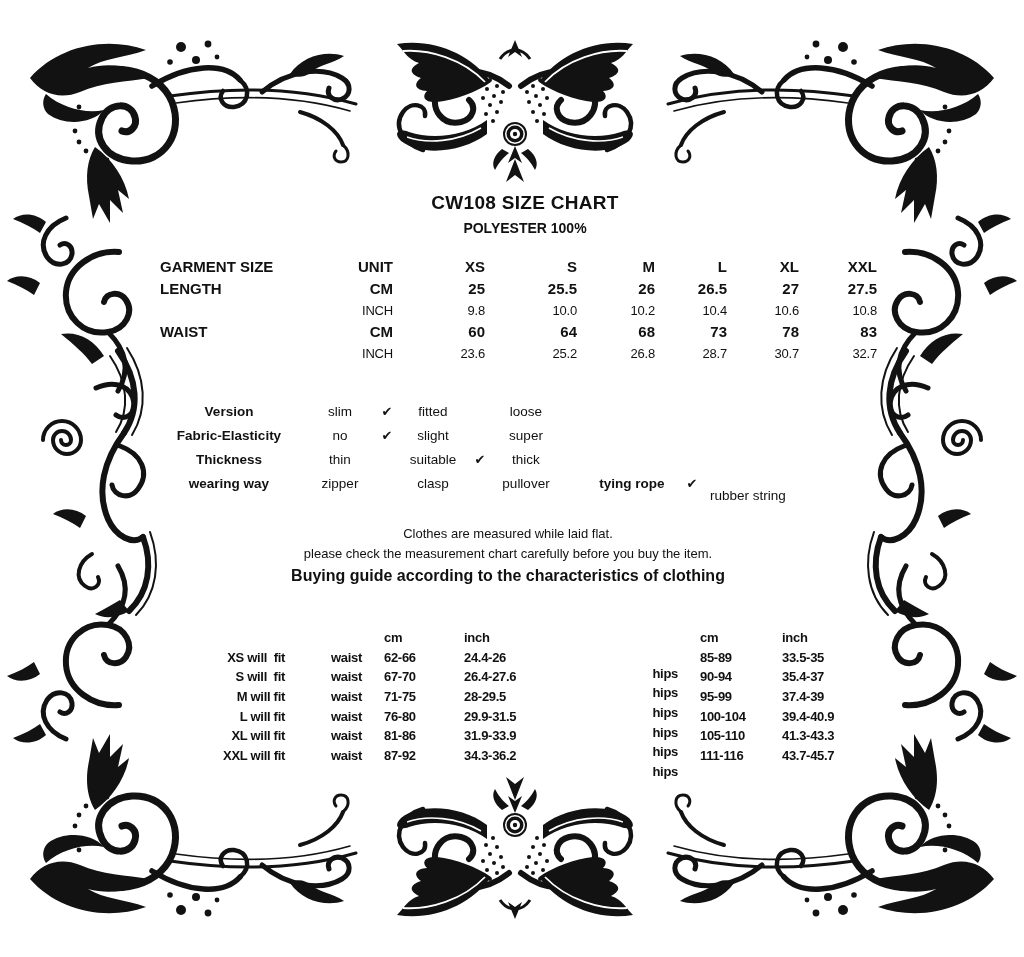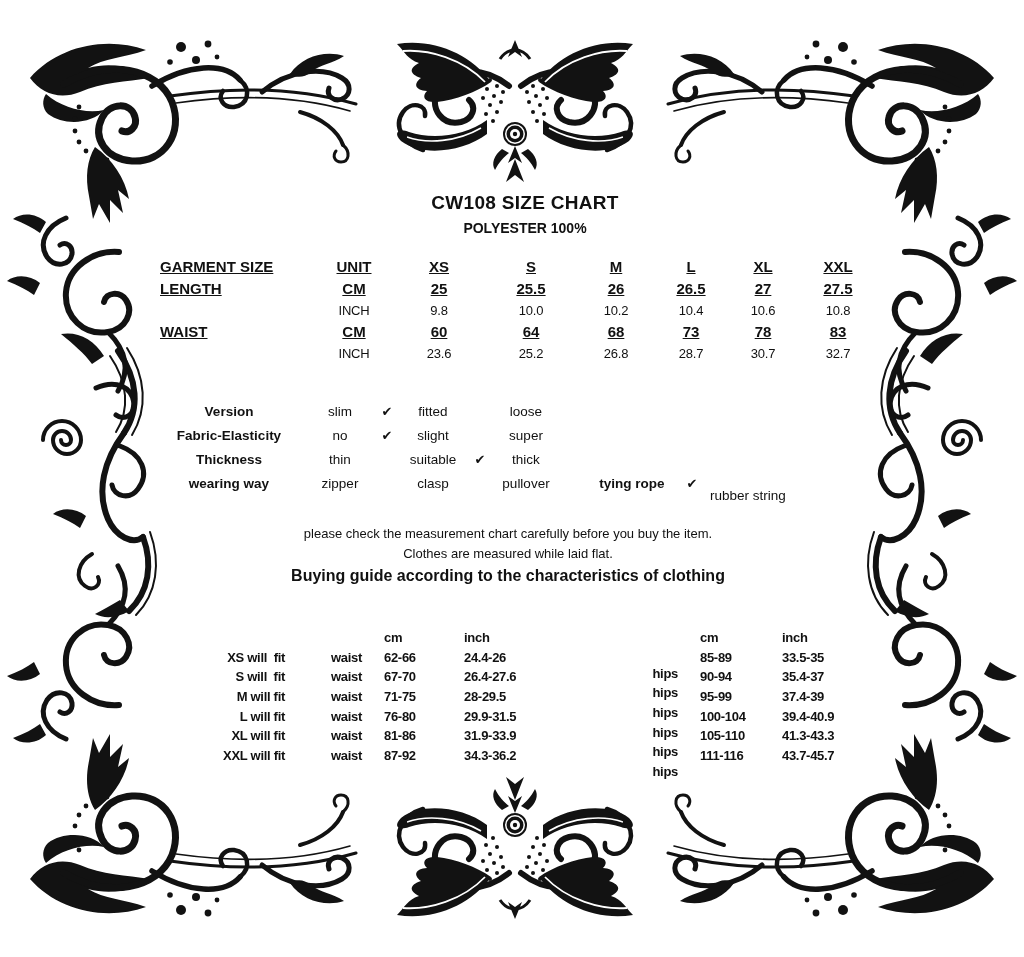--- a/index.html
+++ b/index.html
@@ -14,22 +14,22 @@
 
   .title{position:absolute;top:192px;left:0;width:1050px;text-align:center;
     font-size:19px;font-weight:bold;letter-spacing:.3px;}
   .subtitle{position:absolute;top:220px;left:0;width:1050px;text-align:center;
     font-size:14px;font-weight:bold;}
 
   
   #size-table{position:absolute;left:160px;top:256px;}
   .s-row{display:grid;grid-template-columns:155px 78px 92px 92px 78px 72px 72px 78px;
     line-height:21px;height:21px;}
-  .s-row.bold-row{height:22px;line-height:22px;text-decoration:underline;}
-  .s-cell{text-align:center;font-size:13px;letter-spacing:-.2px;}
+  .s-row.bold-row{height:22px;line-height:22px;}
+  .s-cell{text-align:right;font-size:13px;letter-spacing:-.2px;}
   .s-cell.left{text-align:left;}
   .s-cell.b{font-weight:bold;font-size:15px;letter-spacing:0;}
 
   
   #attr-table{position:absolute;left:150px;top:400px;}
   .a-row{display:grid;grid-template-columns:158px 64px 30px 62px 32px 60px 122px 28px 116px;
     height:24px;line-height:24px;font-size:13.5px;}
   .a-label{text-align:right;font-weight:bold;padding-right:0;}
   .a-cell{text-align:center;}
   .a-cell.c4{text-align:center;padding-left:30px;font-weight:bold;}
@@ -259,22 +259,22 @@
           <div class="a-cell c2">clasp</div>
           <div class="a-cell k"></div>
           <div class="a-cell c3">pullover</div>
           <div class="a-cell c4">tying rope</div>
           <div class="a-cell k chk">✔</div>
           <div class="a-cell c5">rubber string</div>
         </div>
       </div>
 
     <div class="notes">
+      <div class="note-line">Clothes are measured while laid flat.</div>
       <div class="note-line">please check the measurement chart carefully before you buy the item.</div>
-      <div class="note-line">Clothes are measured while laid flat.</div>
       <div class="guide-title">Buying guide according to the characteristics of clothing</div>
     </div>
 
     <div id="fit-table">
         <div class="f-row">
           <div class="f-cell f0"></div>
           <div class="f-cell f1"></div>
           <div class="f-cell f2">cm</div>
           <div class="f-cell f3">inch</div>
           <div class="f-cell f4"></div>

